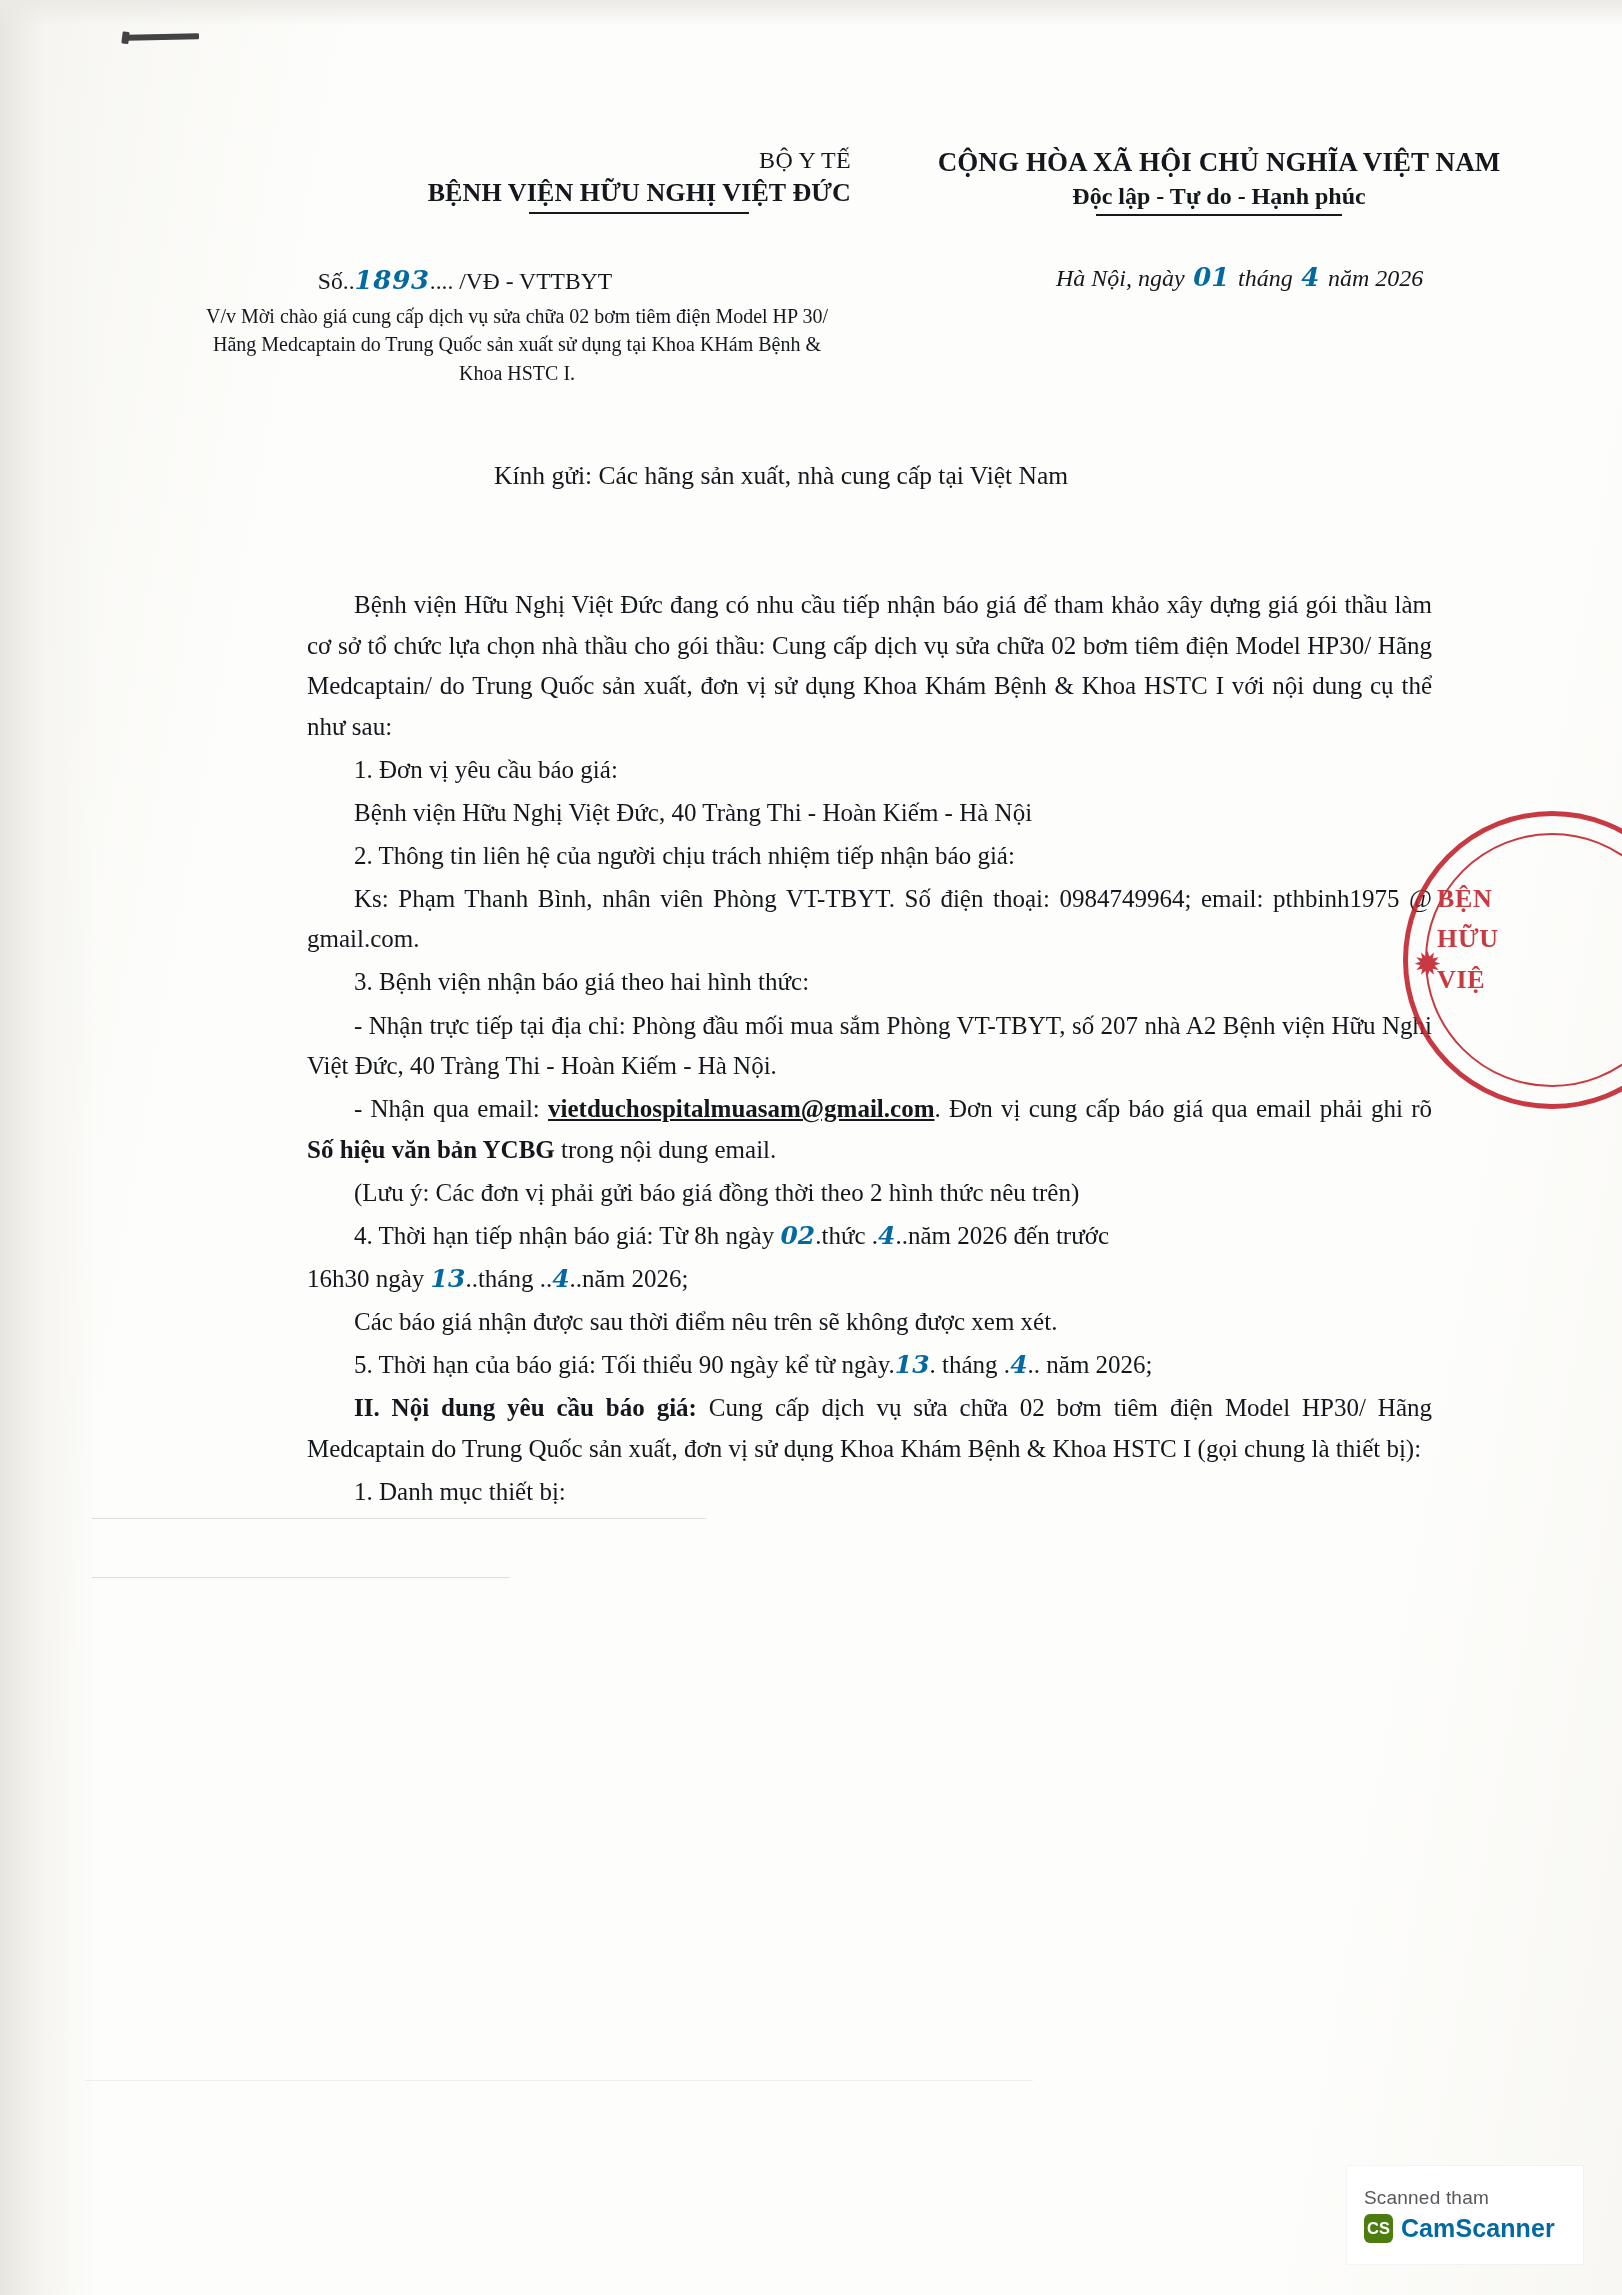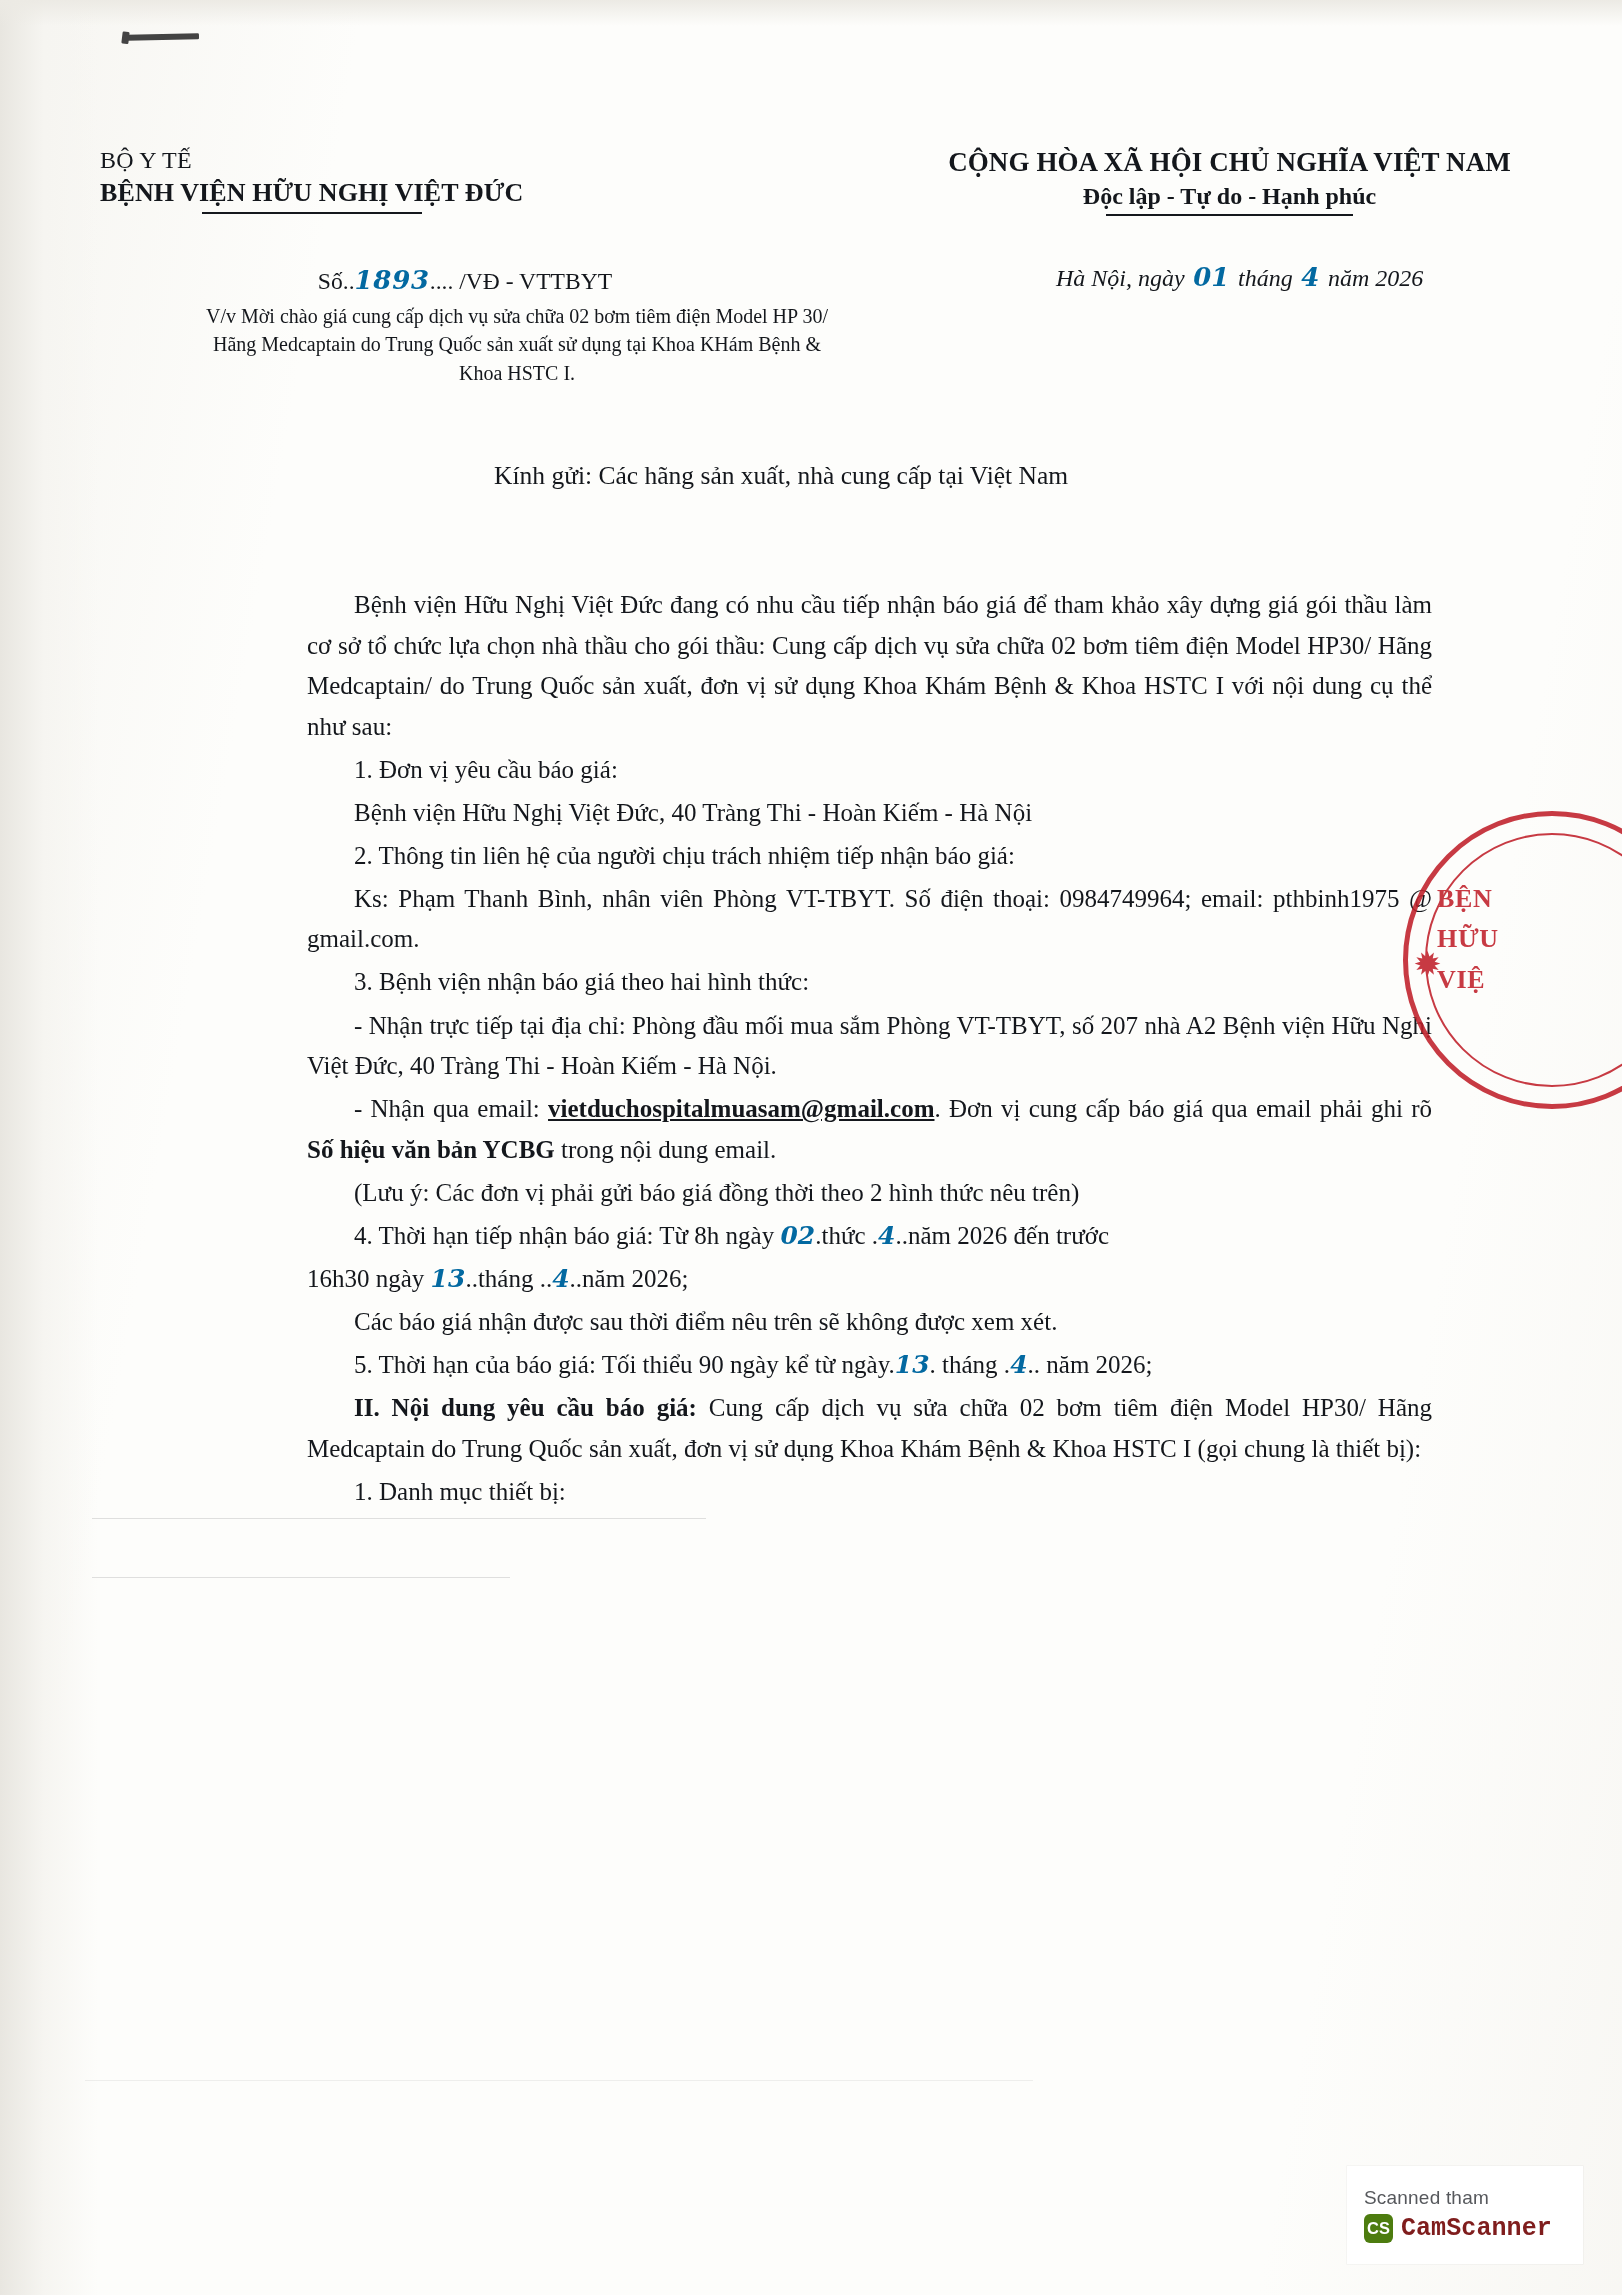--- a/index.html
+++ b/index.html
@@ -67,22 +67,22 @@
   
   .header {
     position: absolute;
     top: 147px;
     left: 0;
     width: 100%;
     display: flex;
   }
   .hdr-left {
     width: 772px;
-    text-align: left;
-    padding-left: 100px;
+    text-align: right;
+    padding-left: 79px;
   }
   .hdr-right {
     flex: 1;
     text-align: center;
     padding-right: 35px;
   }
   .t-ministry {
     font-size: 24px;
     letter-spacing: 0.3px;
   }
@@ -280,24 +280,24 @@
     background: #4d7c0f;
     color: #fff;
     font-family: Liberation Sans, sans-serif;
     font-weight: bold;
     font-size: 16.4px;
     display: flex;
     align-items: center;
     justify-content: center;
   }
   .cs-name {
-    font-family: Liberation Mono, monospace;
+    font-family: Liberation Sans, sans-serif;
     font-size: 25px;
     font-weight: bold;
-    color: #7f1d1d;
+    color: #0369a1;
     letter-spacing: 0.1px;
   }
 </style>
 </head>
 <body>
 
 <div class="page">
   <div class="scan-tint"></div>
   <div class="scan-edge-left"></div>
   <div class="scan-edge-top"></div>

